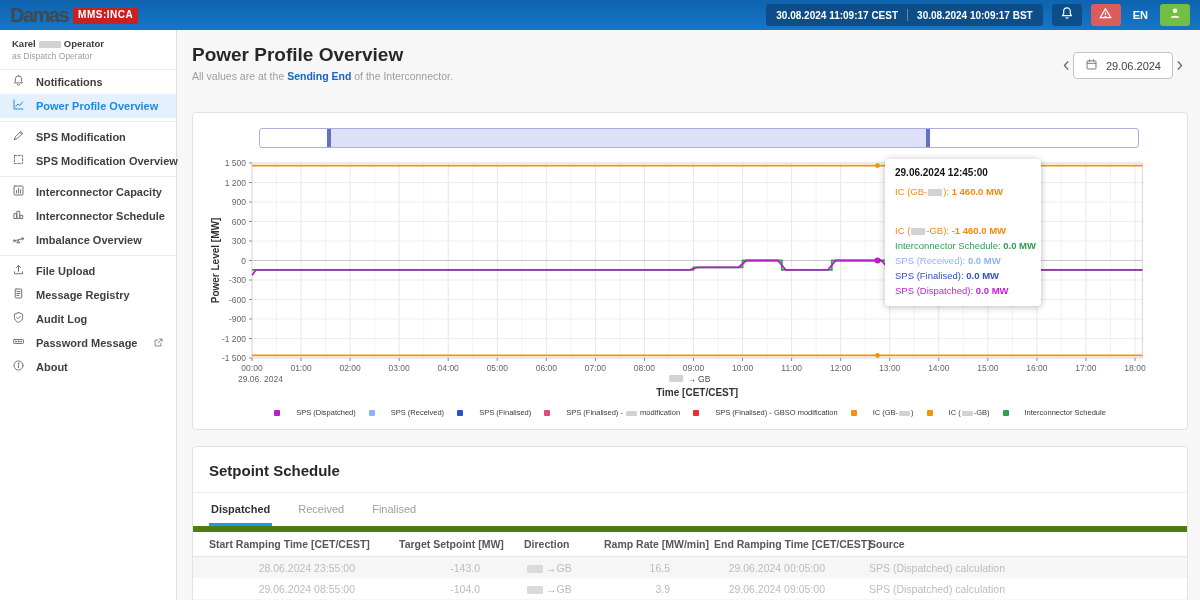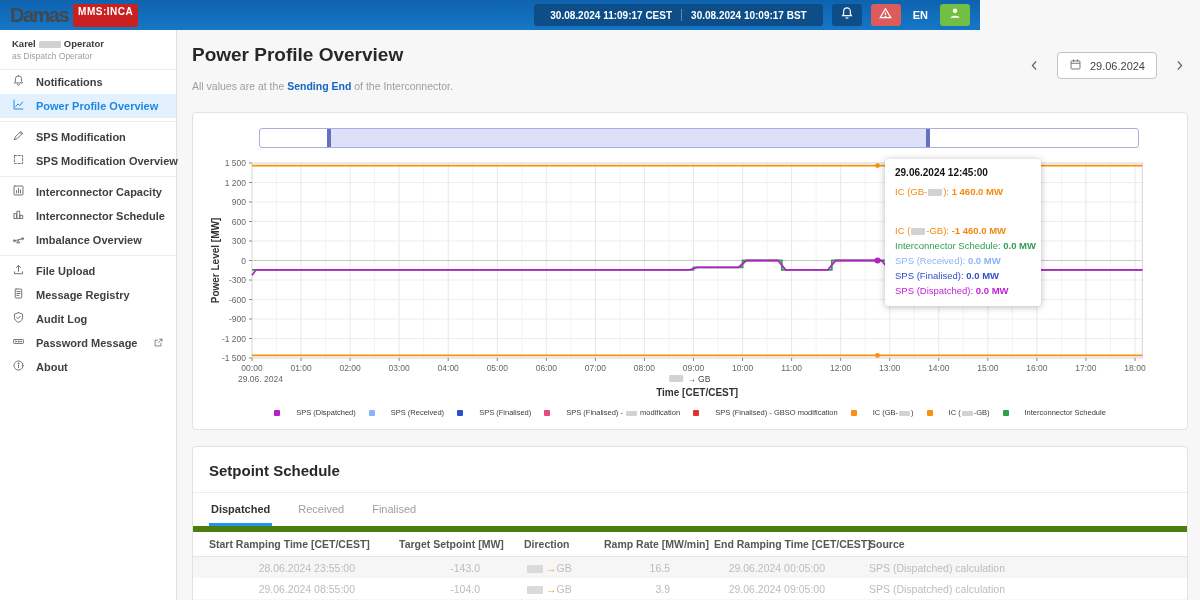--- a/index.html
+++ b/index.html
@@ -1,25 +1,25 @@
 <!DOCTYPE html>
 <html><head>
 <meta charset="utf-8">
 <style>
   *{margin:0;padding:0;box-sizing:border-box}
   html,body{width:1200px;height:600px;overflow:hidden;background:#f7f7f7;font-family:"Liberation Sans",sans-serif}
   .redact{display:inline-block;background:#d2d2d2;border-radius:1px;height:8px;width:18px;vertical-align:middle;margin:0 3px}
 
   
-  #appbar{position:absolute;top:0;left:0;width:980px;height:30px;background:linear-gradient(180deg,#0e63ae,#1677c7);display:flex;align-items:center;padding:0 10px;z-index:60}
+  #appbar{position:absolute;top:0;left:0;width:1200px;height:30px;background:linear-gradient(180deg,#0e63ae,#1677c7);display:flex;align-items:center;padding:0 10px;z-index:60}
   .logo{display:flex;align-items:center;cursor:pointer}
   .logo-text{font-size:20px;font-weight:bold;color:#43484e;letter-spacing:-1.5px;line-height:24px}
-  .logo-badge{background:#c92020;color:#fff;font-size:10px;font-weight:bold;padding:2px 5px 10px;border-radius:2px;margin-left:5px;letter-spacing:.5px}
+  .logo-badge{background:#c92020;color:#fff;font-size:10px;font-weight:bold;padding:2px 5px 4px;border-radius:2px;margin-left:5px;letter-spacing:.5px}
   .appbar-right{margin-left:auto;display:flex;align-items:center;gap:9px}
-  .clock-pill{background:#0d4e88;border-radius:3px;height:22px;display:flex;align-items:center;color:#fff;font-size:10px;font-weight:bold;padding:0 16px;white-space:nowrap}
+  .clock-pill{background:#0d4e88;border-radius:3px;height:22px;display:flex;align-items:center;color:#fff;font-size:10px;font-weight:bold;padding:0 10px;white-space:nowrap}
   .clock-div{width:1px;height:12px;background:rgba(255,255,255,.35);margin:0 9px}
   .bar-btn{width:30px;height:22px;border-radius:3px;display:flex;align-items:center;justify-content:center;cursor:pointer}
   .bar-btn.blue{background:#0d4e88}.bar-btn.red{background:#dc5c5c}.bar-btn.green{background:#72c043}
   .lang{color:#fff;font-size:11px;font-weight:bold;cursor:pointer;padding:0 3px}
 
   
   #sidebar{position:absolute;top:30px;left:0;width:177px;bottom:0;background:#fff;border-right:1px solid #e0e0e0}
   .user-block{height:40px;padding:7px 12px 0;border-bottom:1px solid #ececec}
   .user-name{font-size:9.5px;font-weight:bold;color:#3c3c3c;line-height:13px}
   .user-name .redact{height:7px;width:22px}
@@ -29,23 +29,23 @@
   .sidebar-item svg{flex:0 0 13px;color:#6f6f6f}
   .sidebar-item .label{font-size:11px;font-weight:bold;margin-left:11px;white-space:nowrap}
   .sidebar-item.active{background:#e2f1fd;color:#1e88e5}
   .sidebar-item.active svg{color:#1e88e5}
   .sidebar-item .trailing{margin-left:auto;color:#9e9e9e}
 
   
   #main{position:absolute;left:180px;top:30px;right:0;bottom:0;background:#f7f7f7;padding:0 12px}
   .page-head{display:flex;align-items:flex-start;margin-top:14px}
   .page-title{font-size:19px;font-weight:bold;color:#282828}
-  .page-sub{font-size:10.5px;color:#9e9e9e;margin-top:14px}
+  .page-sub{font-size:10.5px;color:#9e9e9e;margin-top:4px}
   .page-sub b{color:#1565c0}
-  .date-nav{margin-left:auto;display:flex;align-items:center;gap:16px;margin-top:8px;padding-right:2px}
+  .date-nav{margin-left:auto;display:flex;align-items:center;margin-top:8px;padding-right:2px}
   .chev{cursor:pointer;color:#5f6368;display:flex}
   .date-box{display:flex;align-items:center;gap:8px;border:1px solid #c4c4c4;border-radius:4px;height:27px;padding:0 11px;background:#fff;font-size:11px;color:#424242;cursor:pointer}
 
   .card{background:#fff;border:1px solid #e2e2e2;border-radius:4px;position:absolute}
   #chart-card{left:12px;top:82px;width:996px;height:318px}
   #range-slider{position:absolute;left:66px;top:15px;width:880px;height:20px;border:1px solid #a9b0e0;border-radius:3px;background:#fff;cursor:pointer}
   #range-sel{position:absolute;left:67px;top:0;width:603px;height:18px;background:#dee0f8;border-left:4px solid #6470c4;border-right:4px solid #6470c4;cursor:ew-resize}
   #chart-title{position:absolute;top:37px;left:59px;width:889px;text-align:center;font-size:10.5px;font-weight:bold;color:#3c3c3c}
   #chart-title .redact{width:16px;height:7px}
   #chart-svg{position:absolute;left:0;top:46px}

